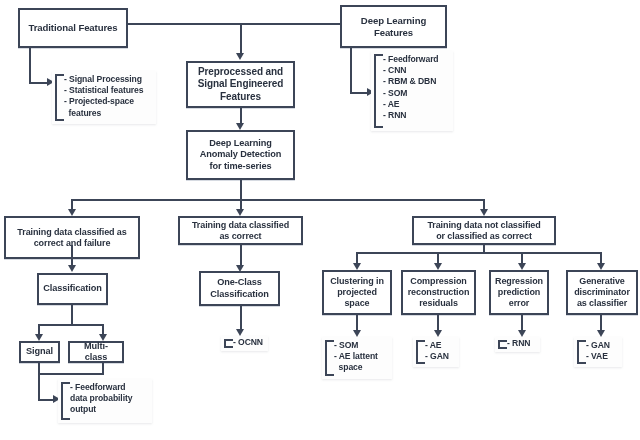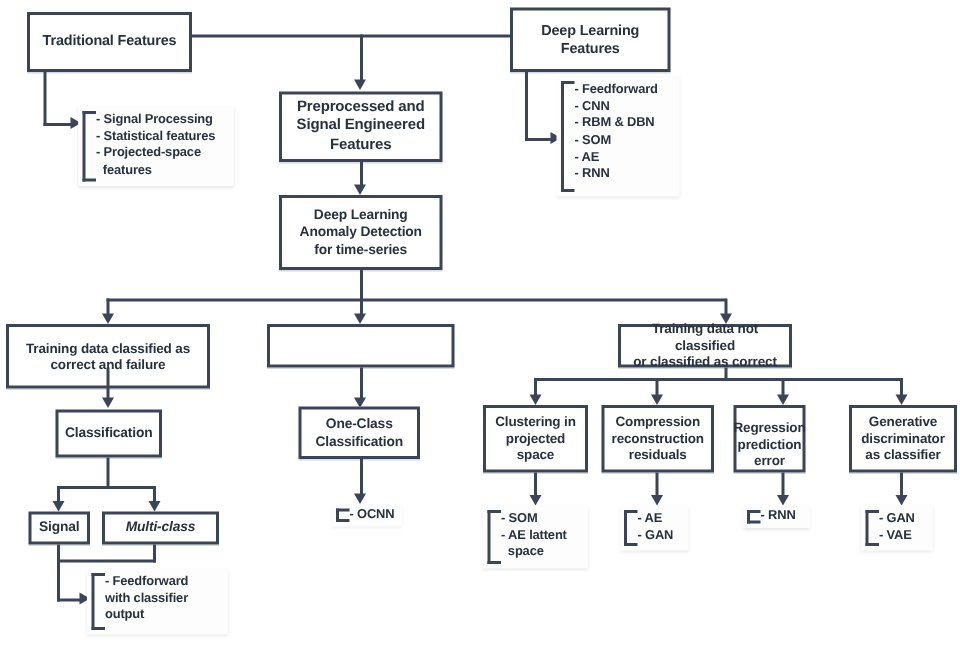--- a/index.html
+++ b/index.html
@@ -151,24 +151,26 @@
 
   <div class="box" style="left:4px;top:216px;width:136px;height:43px;font-size:9px;">
     <span>
       <span>Training data classified as</span>
       <span>correct and failure</span>
     </span>
   </div>
 
   <div class="box" style="left:178px;top:216px;width:125px;height:29px;font-size:9px;">
     <span>
-    </span>
-  </div>
-
-  <div class="box" style="left:412px;top:216px;width:116px;height:29px;font-size:9px;">
+      <span>Training data classified</span>
+      <span>as correct</span>
+    </span>
+  </div>
+
+  <div class="box" style="left:412px;top:216px;width:144px;height:29px;font-size:9px;">
     <span>
       <span>Training data not classified</span>
       <span>or classified as correct</span>
     </span>
   </div>
 
   <div class="ln lnv" style="left:71px;top:245px;height:21px;"></div>
   <div class="arrow down" style="left:67.5px;top:265px;"></div>
 
   <div class="ln lnv" style="left:239.5px;top:245px;height:21px;"></div>
@@ -205,21 +207,21 @@
   </div>
 
   <div class="box" style="left:401px;top:270px;width:75px;height:45px;font-size:9px;">
     <span>
       <span>Compression</span>
       <span>reconstruction</span>
       <span>residuals</span>
     </span>
   </div>
 
-  <div class="box" style="left:489px;top:270px;width:48px;height:45px;font-size:9px;align-items:flex-end;">
+  <div class="box" style="left:489px;top:270px;width:60px;height:45px;font-size:9px;">
     <span>
       <span>Regression</span>
       <span>prediction</span>
       <span>error</span>
     </span>
   </div>
 
   <div class="box" style="left:566px;top:270px;width:72px;height:45px;font-size:9px;">
     <span>
       <span>Generative</span>
@@ -231,36 +233,36 @@
   <div class="ln lnv" style="left:71px;top:305px;height:21px;"></div>
   <div class="ln lnh" style="left:38px;top:324px;width:66px;"></div>
   <div class="ln lnv" style="left:38px;top:324px;height:12px;"></div>
   <div class="arrow down" style="left:34.5px;top:334px;"></div>
   <div class="ln lnv" style="left:102px;top:324px;height:12px;"></div>
   <div class="arrow down" style="left:98.5px;top:334px;"></div>
 
   <div class="box" style="left:19px;top:341px;width:41px;height:22px;font-size:9.2px;">
     <span>Signal</span>
   </div>
-  <div class="box" style="left:68px;top:341px;width:78px;height:22px;font-size:9.2px;font-style:italic;">
+  <div class="box" style="left:68px;top:341px;width:56px;height:22px;font-size:9.2px;">
     <span>Multi-class</span>
   </div>
 
   <div class="ln lnv" style="left:38px;top:363px;height:12px;"></div>
   <div class="ln lnv" style="left:102px;top:363px;height:12px;"></div>
   <div class="ln lnh" style="left:38px;top:373px;width:66px;"></div>
   <div class="ln lnv" style="left:38px;top:373px;height:28px;"></div>
   <div class="ln lnh" style="left:38px;top:399px;width:17px;"></div>
   <div class="arrow right" style="left:53px;top:395px;"></div>
 
   <div class="listbox" style="left:58px;top:379px;width:94px;height:44px;font-size:8.6px;">
     <div class="bracket"></div>
     <ul>
       <li>- Feedforward</li>
-      <li>with classifier</li>
+      <li>data probability</li>
       <li>output</li>
     </ul>
   </div>
 
   <div class="ln lnv" style="left:239.5px;top:306px;height:25px;"></div>
   <div class="arrow down" style="left:236px;top:329px;"></div>
   <div class="listbox" style="left:221px;top:336px;width:47px;height:15px;font-size:8.6px;padding-top:1px;">
     <div class="bracket"></div>
     <ul>
       <li>- OCNN</li>

